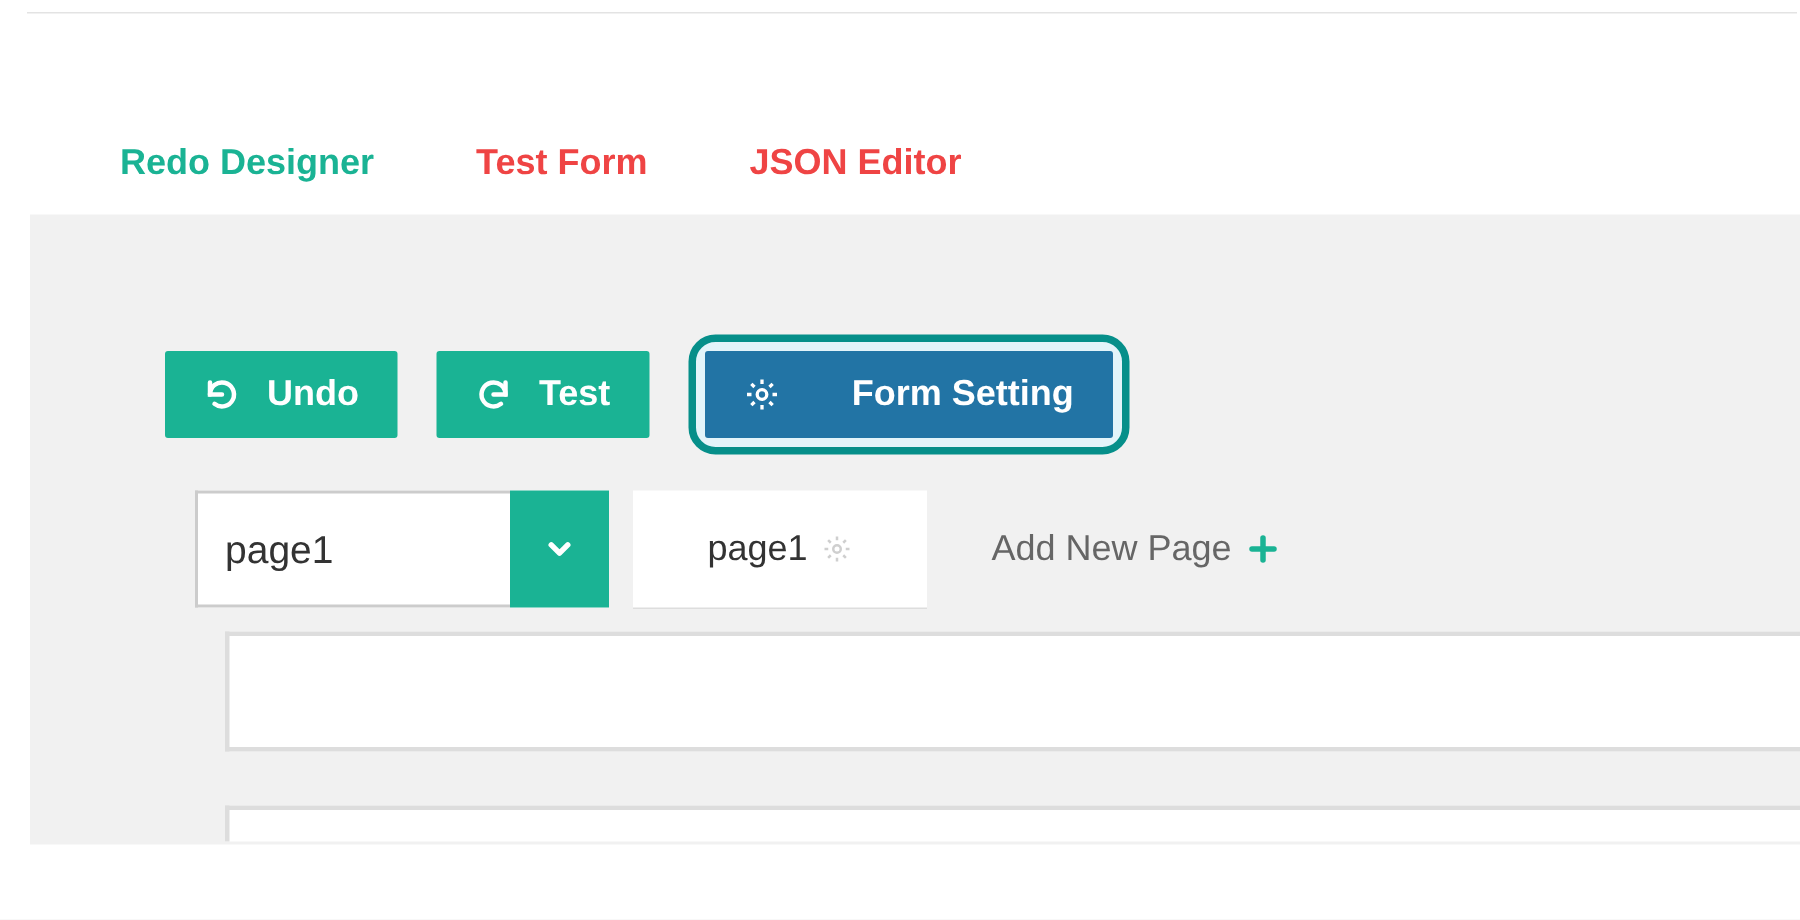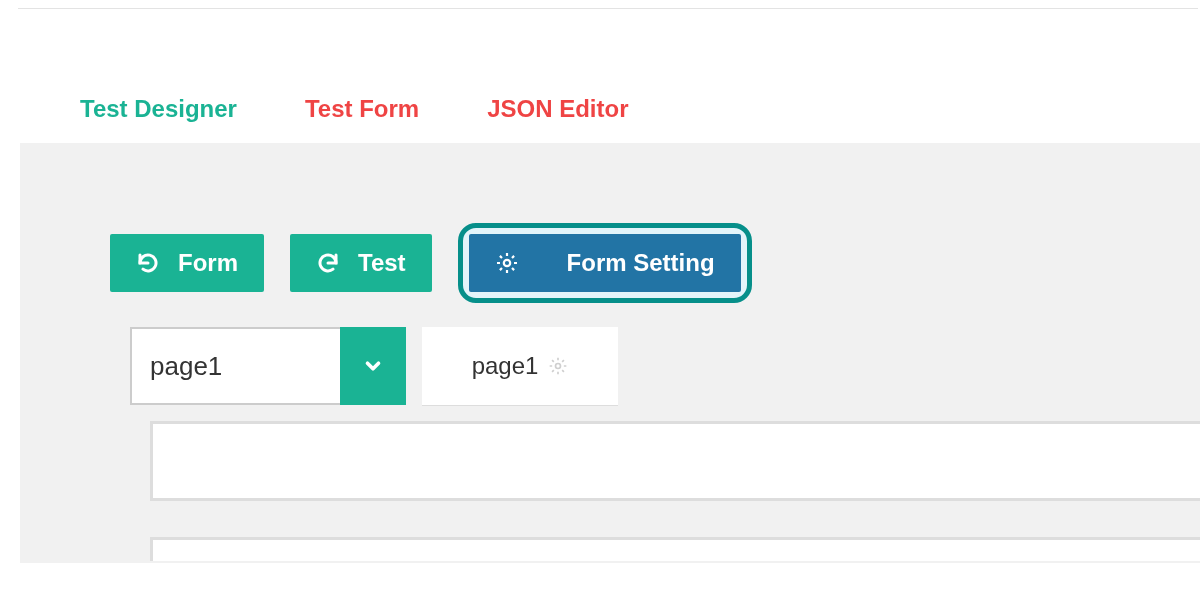--- a/index.html
+++ b/index.html
@@ -164,36 +164,36 @@
     border-bottom: 0;
     border-right: 0;
   }
 </style>
 </head>
 <body>
 
 <hr class="title-divider">
 
 <div class="tabs">
-  <div class="tab active">Test Designer</div>
+  <div class="tab active">Redo Designer</div>
   <div class="tab">Test Form</div>
   <div class="tab">JSON Editor</div>
 </div>
 
 <div class="designer-area" style="height: 420px;">
 
   <div class="toolbar">
     <button class="btn btn-green">
       <span class="icon">
         <svg viewBox="0 0 24 24" fill="none" stroke="white" stroke-width="3" stroke-linecap="round">
           <path d="M4 12a8 8 0 1 1 3 6.2"></path>
           <polyline points="4 4 4 12 12 12"></polyline>
         </svg>
       </span>
-      <span>Form</span>
+      <span>Undo</span>
     </button>
 
     <button class="btn btn-green">
       <span class="icon">
         <svg viewBox="0 0 24 24" fill="none" stroke="white" stroke-width="3" stroke-linecap="round">
           <path d="M20 12a8 8 0 1 0 -3 6.2"></path>
           <polyline points="20 4 20 12 12 12"></polyline>
         </svg>
       </span>
       <span>Test</span>
@@ -225,18 +225,27 @@
     <div class="page-tab">
       <span>page1</span>
       <span class="icon" style="width:20px;height:20px;">
         <svg viewBox="0 0 24 24" fill="none" stroke="#cfcfcf" stroke-width="2">
           <circle cx="12" cy="12" r="3"></circle>
           <path d="M12 2v3M12 19v3M2 12h3M19 12h3M4.9 4.9l2.1 2.1M17 17l2.1 2.1M4.9 19.1l2.1-2.1M17 7l2.1-2.1"></path>
         </svg>
       </span>
     </div>
 
+    <div class="add-page">
+      <span>Add New Page</span>
+      <span class="icon" style="width:22px;height:22px;">
+        <svg viewBox="0 0 24 24" stroke="#1ab394" stroke-width="4" stroke-linecap="round">
+          <line x1="12" y1="4" x2="12" y2="20"></line>
+          <line x1="4" y1="12" x2="20" y2="12"></line>
+        </svg>
+      </span>
+    </div>
   </div>
 
   <div class="placeholder-bar"></div>
   <div class="spacer-bar"></div>
 
 </div>
 
 </body></html>

